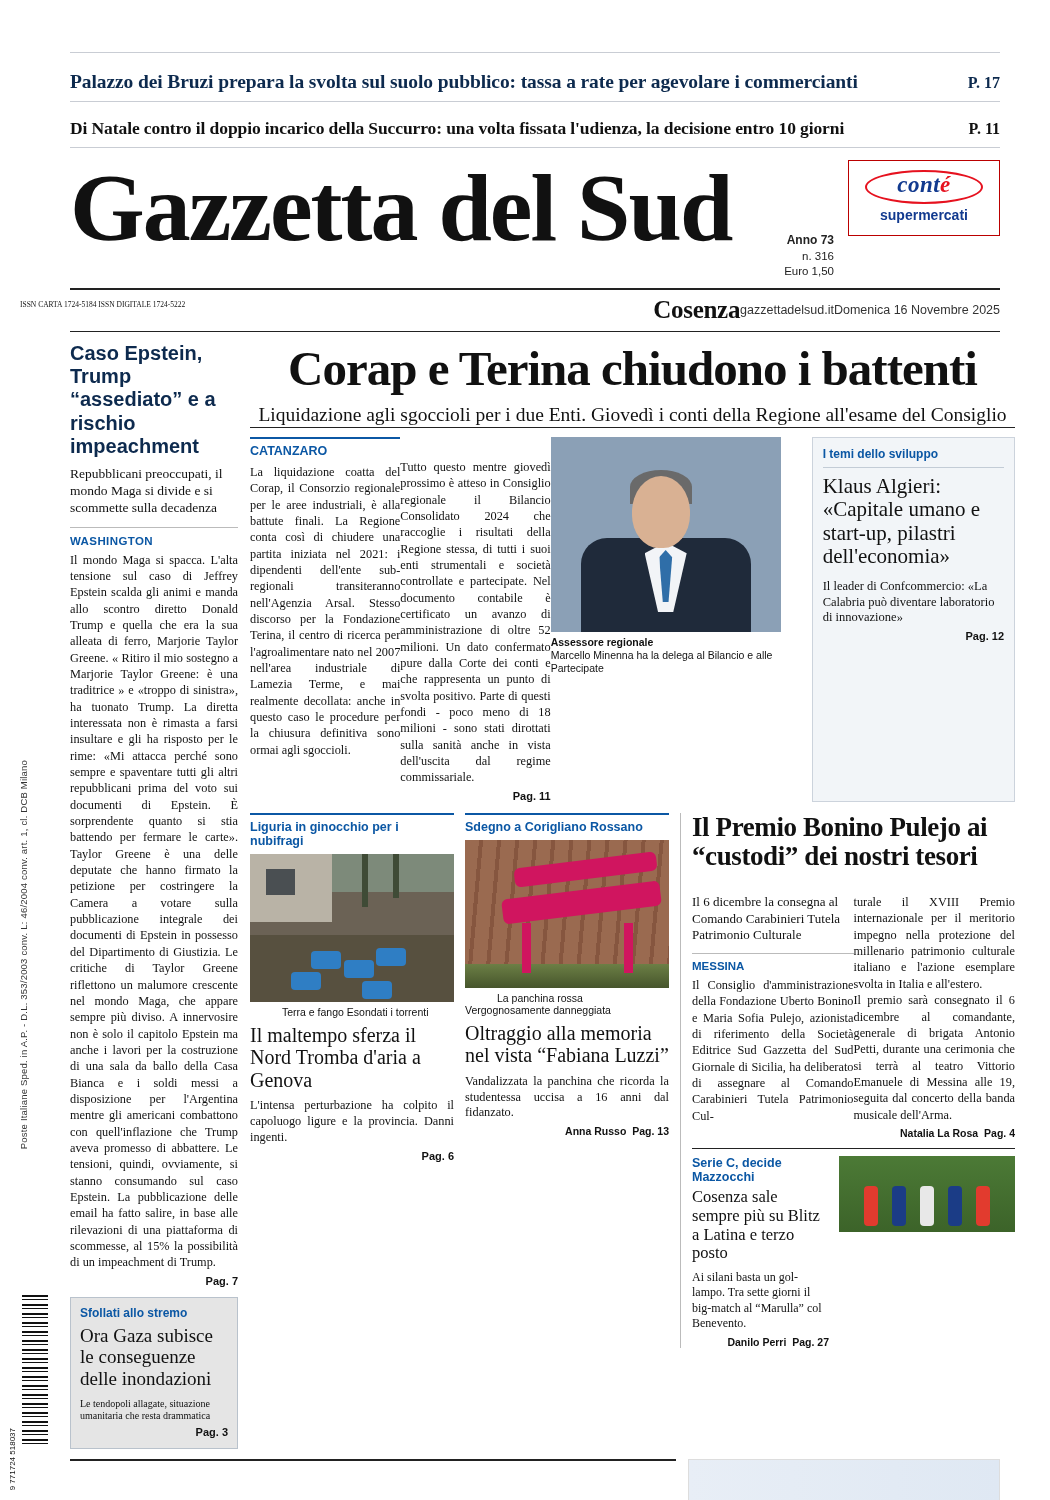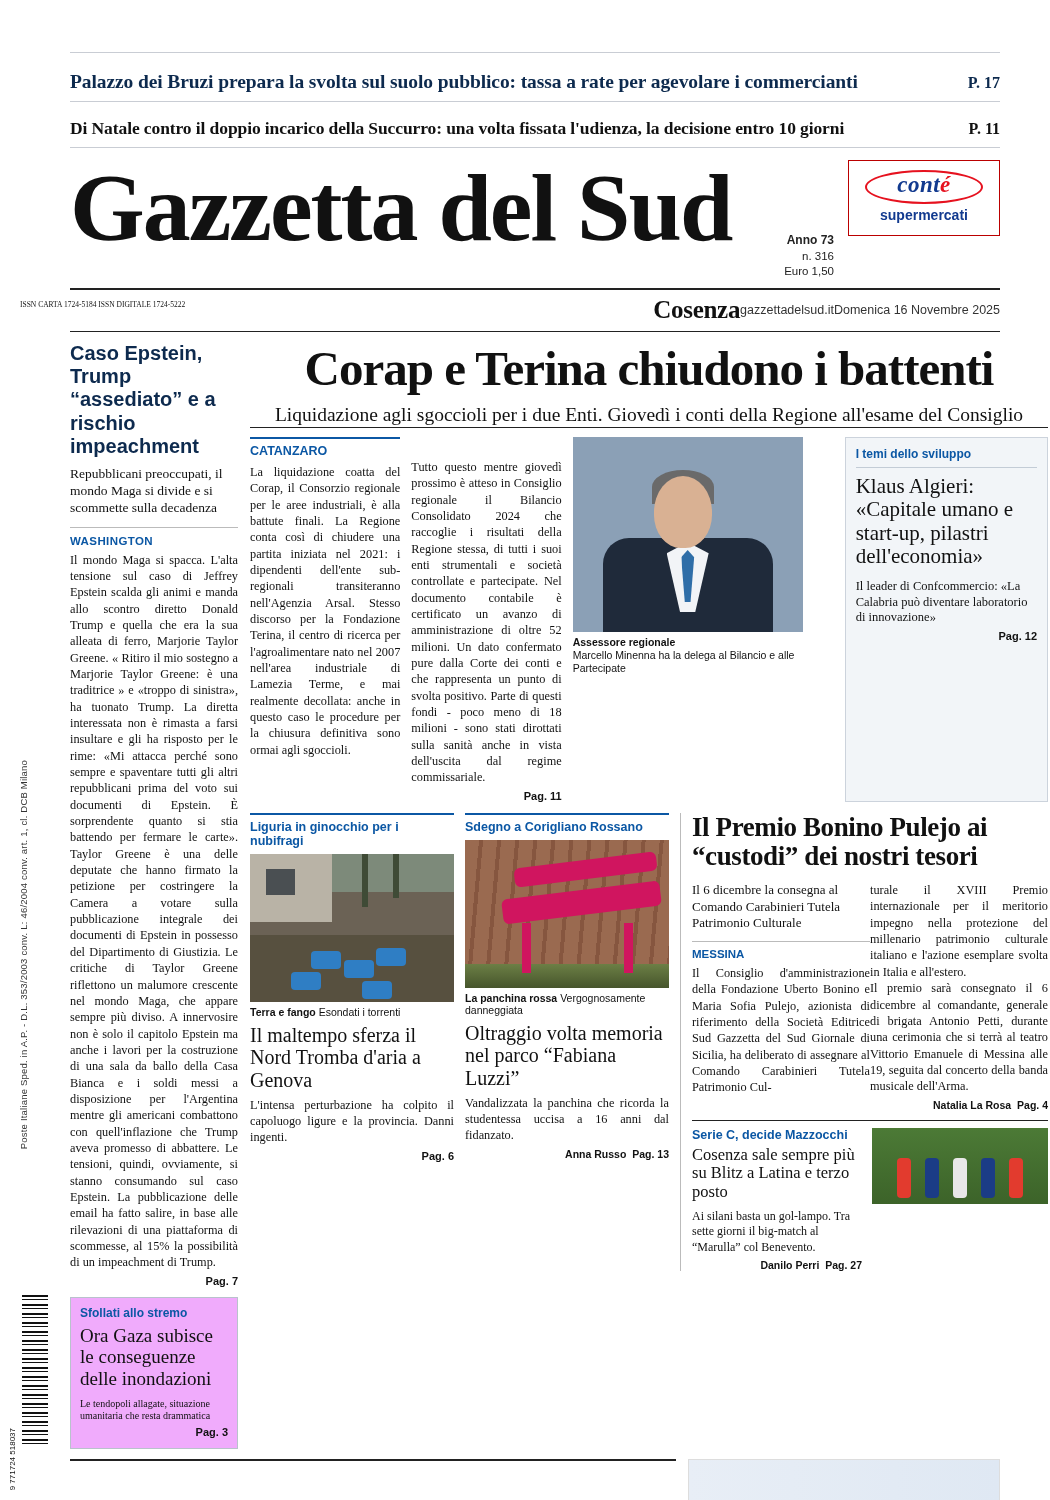--- a/index.html
+++ b/index.html
@@ -77,21 +77,21 @@
                font-size:20px; line-height:1.16; color:#0d2a4e; }
   .left-sub  { font-family:"Liberation Serif",serif; font-size:13.5px; line-height:1.25;
                margin-top:8px; color:#111; }
   .kicker { font-family:"Liberation Sans",sans-serif; font-weight:bold; font-size:11.5px;
             color:#0b57a4; letter-spacing:0.4px; margin:10px 0 5px;
             border-top:1px solid #bbb; padding-top:7px; }
   .body-text { font-size:12.3px; line-height:1.33; text-align:justify; hyphens:auto; }
   .pagref { font-family:"Liberation Sans",sans-serif; font-weight:bold; font-size:11px;
             text-align:right; margin-top:4px; }
 
-  .box-sfollati { border:1px solid #b9c2cc; background:#f0abfc; padding:8px 9px 10px; margin-top:10px; }
+  .box-sfollati { border:1px solid #b9c2cc; background:#e5e5e5; padding:8px 9px 10px; margin-top:10px; }
   .box-sfollati .bk { font-family:"Liberation Sans",sans-serif; font-weight:bold;
                       font-size:12px; color:#0b57a4; margin-bottom:5px;}
   .box-sfollati .bh { font-size:19px; line-height:1.14; }
   .box-sfollati .bs { font-size:10px; line-height:1.22; margin-top:8px; }
 
   
   .spine { position:absolute; left:18px; top:290px; width:28px; }
   .spine .vtext { writing-mode:vertical-rl; transform:rotate(180deg);
                   font-family:"Liberation Sans",sans-serif; font-size:9.5px; color:#333;
                   letter-spacing:0.2px; }
@@ -100,48 +100,48 @@
              background:repeating-linear-gradient(to bottom,#111 0 2px,#fff 2px 4px,#111 4px 5px,#fff 5px 9px); }
   .barcode-num { position:absolute; left:8px; bottom:10px; writing-mode:vertical-rl;
                  transform:rotate(180deg); font-family:"Liberation Sans",sans-serif; font-size:8px; }
 
   
   .main-title { font-size:49px; font-weight:bold; line-height:1.03; letter-spacing:-1px;
                 text-align:center; margin-top:2px; }
   .main-sub { font-size:19.5px; line-height:1.2; text-align:center; margin-top:9px;
               border-bottom:1px solid #222; }
 
-  .lead-row { display:flex; gap:11px; margin-top:9px; }
+  .lead-row { display:flex; margin-top:9px; }
   .lead-col { width:160px; }
   .photo { background:#8b93a0; position:relative; overflow:hidden; }
   .ph-politician { width:230px; height:195px; }
 
   .caption-b { font-family:"Liberation Sans",sans-serif; font-size:10.5px; line-height:1.25;
                margin-top:4px; color:#111; }
   .caption-b b { display:block; }
 
   .algieri-box { width:215px; border:1px solid #ccd3dc; background:#f2f5f8; padding:9px 10px; }
   .algieri-box .bk { font-family:"Liberation Sans",sans-serif; font-weight:bold; font-size:12px;
                      color:#0b57a4; border-bottom:1px solid #c3ccd6; padding-bottom:6px; margin-bottom:7px;}
   .algieri-box .bh { font-size:21px; line-height:1.12; }
   .algieri-box .bs { font-size:12.5px; line-height:1.25; margin-top:10px; }
 
   .sec-row { display:flex; gap:11px; margin-top:11px; }
   .sec-card { width:204px; }
   .sec-kick { font-family:"Liberation Sans",sans-serif; font-weight:bold; font-size:12.5px;
               color:#0b57a4; border-top:2px solid #0b57a4; padding-top:5px; margin-bottom:6px; }
   .sec-photo { width:100%; height:148px; }
   .sec-cap { font-family:"Liberation Sans",sans-serif; font-size:10.5px; margin-top:4px; }
-  .sec-cap b { font-weight:bold; }
+  .sec-cap b { font-weight:normal;margin-left:32px; }
   .sec-head { font-size:20px; line-height:1.12; margin-top:6px; }
   .sec-text { font-size:12.3px; line-height:1.3; margin-top:7px; text-align:justify; }
 
   .bonino { flex:1; border-left:1px solid #bbb; padding-left:11px; }
   .bonino h2 { margin:0; font-size:27px; line-height:1.1; font-weight:bold; letter-spacing:-0.4px;}
-  .bonino .two { display:flex; margin-top:10px; }
+  .bonino .two { display:flex; margin-top:22px; }
   .bonino .two > div { flex:1; }
   .bonino .lede { font-size:13px; line-height:1.28; }
   .small-kick { font-family:"Liberation Sans",sans-serif; font-weight:bold; font-size:11.5px;
                 color:#0b57a4; margin:9px 0 5px; border-top:1px solid #bbb; padding-top:6px;}
   .byline { font-family:"Liberation Sans",sans-serif; font-size:10.5px; font-weight:bold;
             text-align:right; margin-top:4px;}
 
   .seriec { border-top:1px solid #222; margin-top:9px; padding-top:7px; display:flex; gap:10px;}
   .seriec .txtcol { flex:1; }
   .seriec .bk { font-family:"Liberation Sans",sans-serif; font-weight:bold; font-size:12.5px;
@@ -336,21 +336,21 @@
               <div class="back"></div>
               <div class="seat"></div>
               <div class="leg" style="left:28%"></div>
               <div class="leg" style="left:78%"></div>
             </div>
           </div>
           <div class="sec-cap">
             <b>La panchina rossa</b>
             <span>Vergognosamente danneggiata</span>
           </div>
-          <div class="sec-head">Oltraggio volta memoria nel parco “Fabiana Luzzi”</div>
+          <div class="sec-head">Oltraggio alla memoria nel vista “Fabiana Luzzi”</div>
           <div class="sec-text">Vandalizzata la panchina che ricorda la studentessa uccisa a 16 anni dal fidanzato.</div>
           <div class="byline">
             <span>Anna Russo</span>&nbsp;&nbsp;<span>Pag. 13</span>
           </div>
         </div>
 
         <div class="bonino">
           <h2>Il Premio Bonino Pulejo ai “custodi” dei nostri tesori</h2>
           <div class="two">
             <div>

